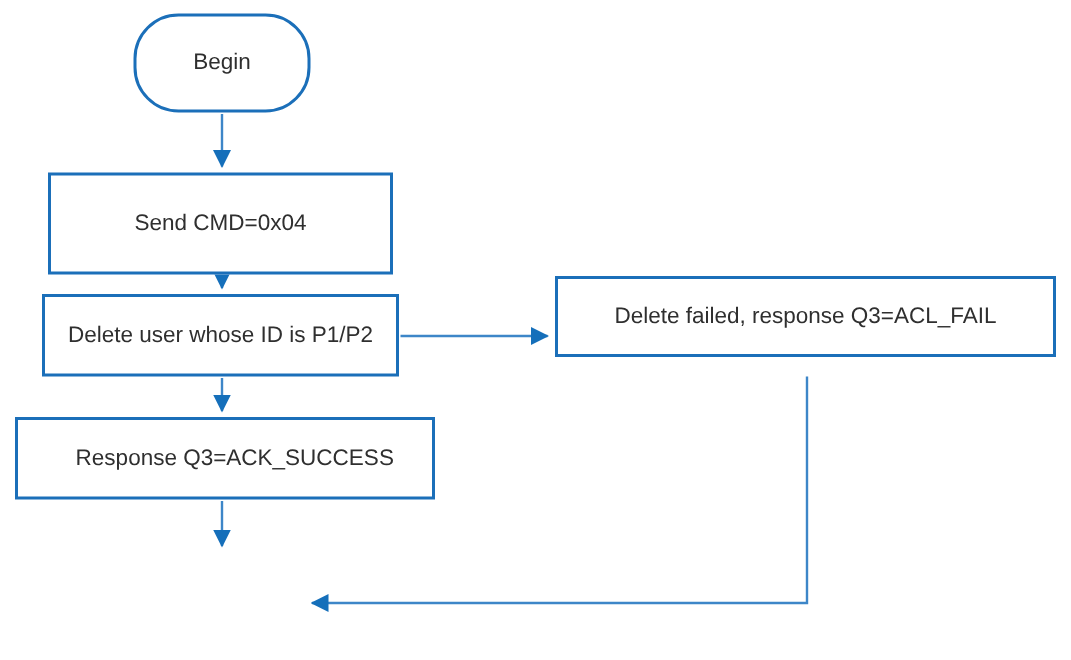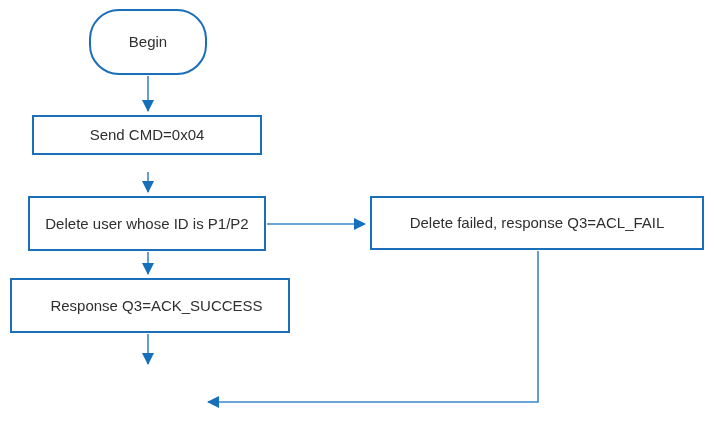--- a/index.html
+++ b/index.html
@@ -34,23 +34,23 @@
     text-align: center;
     font-size: 15px;
     color: #2f2f2f;
     line-height: 1.2;
   }
   .terminator {
     border-radius: 30px;
   }
   
   .node-begin            { left: 89px;  top: 9px;   width: 118px; height: 66px; }
-  .node-send-cmd         { left: 32px;  top: 115px; width: 230px; height: 40px; }
+  .node-send-cmd         { left: 32px;  top: 115px; width: 230px; height: 68px; }
   .node-delete-user      { left: 28px;  top: 196px; width: 238px; height: 55px; text-align: right; }
-  .node-delete-failed    { left: 370px; top: 196px; width: 334px; height: 54px; }
+  .node-delete-failed    { left: 370px; top: 184px; width: 334px; height: 54px; }
   .node-response-success { left: 10px;  top: 278px; width: 280px; height: 55px; padding-left: 13px; }
   .node-end              { left: 85px;  top: 368px; width: 118px; height: 64px; }
 </style>
 </head>
 <body>
 
 <div class="canvas">
 
   <svg class="connectors" viewBox="0 0 714 440" xmlns="http://www.w3.org/2000/svg">
     <defs>

